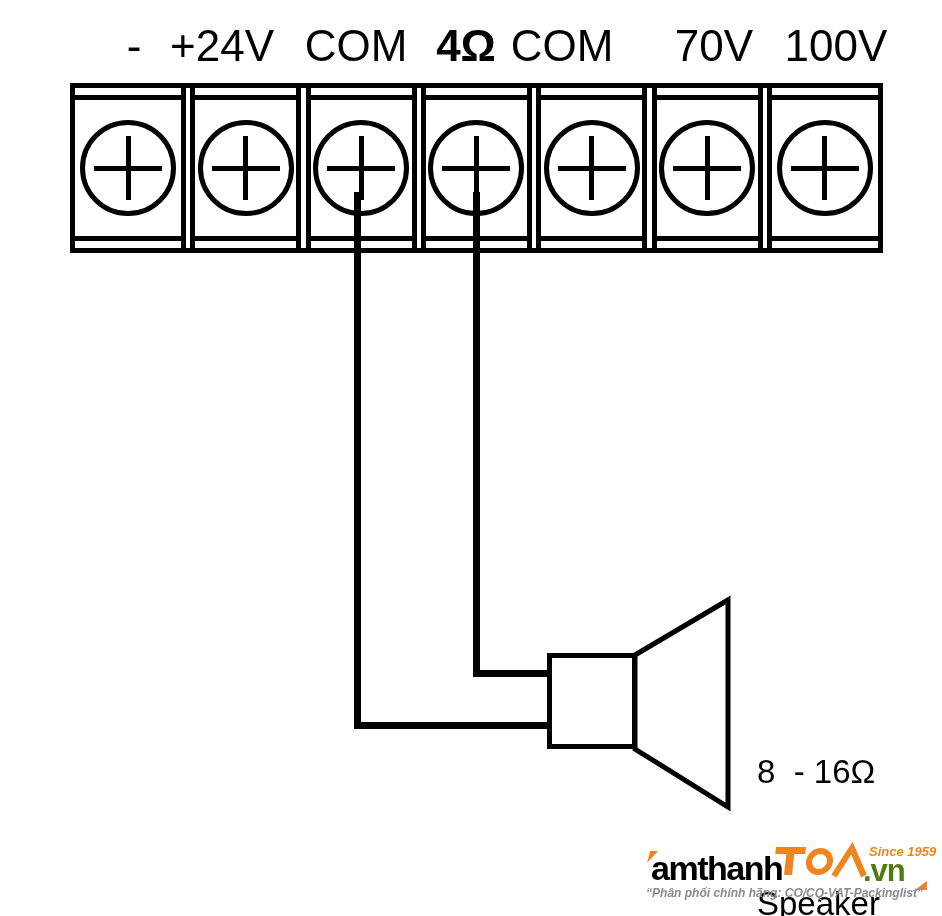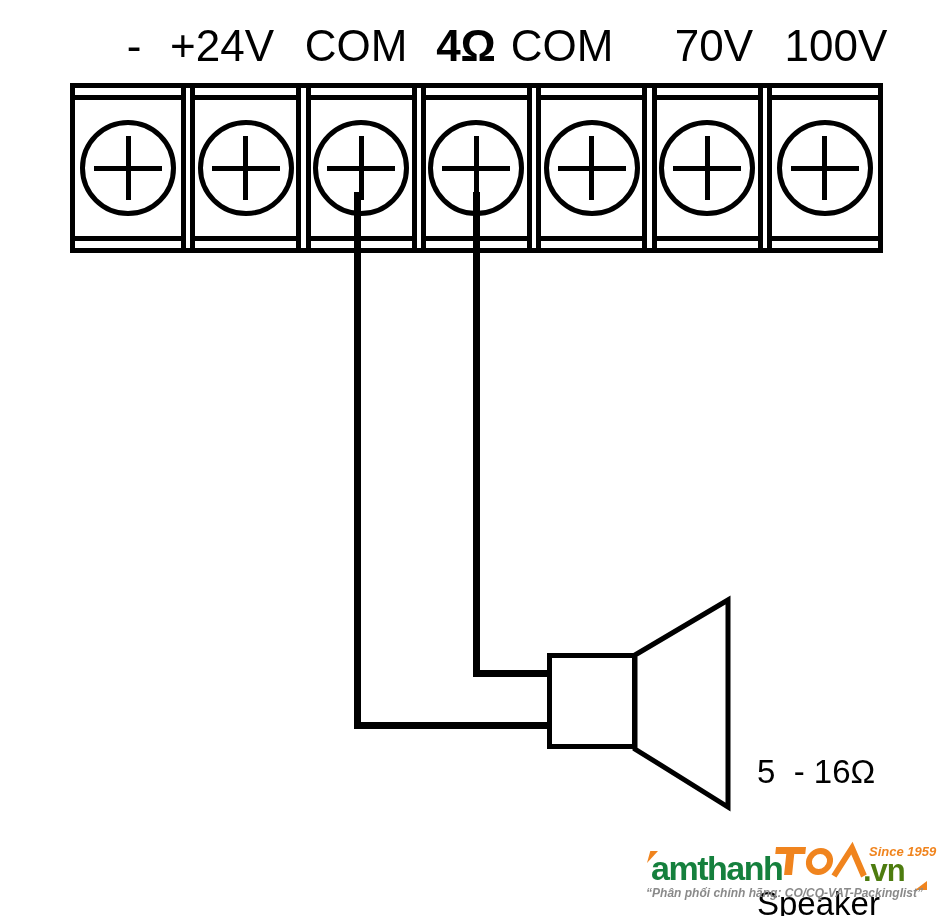--- a/index.html
+++ b/index.html
@@ -47,21 +47,21 @@
   .spk-box { position:absolute; left:547px; top:653px; width:90px; height:96px;
              border:5px solid var(--ink); background:#fff; }
   .spk-label { position:absolute; left:757px; top:662px; font-size:33px; line-height:44px;
                color:var(--ink); white-space:pre; }
 
   
   .logo { position:absolute; left:645px; top:842px; width:285px; height:62px; }
   .logo .wedge-left { position:absolute; left:2px; top:9px; width:11px; height:12px;
         background:var(--orange); clip-path:polygon(30% 0, 100% 0, 0 100%); }
   .logo .brand-prefix { position:absolute; left:6px; top:12px; font-size:34px; line-height:28px;
-        font-weight:800; letter-spacing:-1.5px; color:#15803d; }
+        font-weight:800; letter-spacing:-1.5px; color:#000000; }
   .logo .toa-svg { position:absolute; left:128px; top:5px; width:93px; height:29px; overflow:visible; }
   .logo .brand-suffix { position:absolute; left:218px; top:16px; font-size:31px; line-height:26px;
         font-weight:800; letter-spacing:-1px; color:#4d7c0f; }
   .logo .since { position:absolute; left:224px; top:3px; font-size:13px; line-height:13px;
         font-style:italic; font-weight:700; color:var(--orange); white-space:nowrap; }
   .logo .wedge-right { position:absolute; left:270px; top:39px; width:12px; height:9px;
         background:var(--orange); clip-path:polygon(100% 0, 100% 100%, 0 100%); }
   .logo .tagline { position:absolute; left:0; top:44px; width:278px; text-align:right;
         font-size:12px; line-height:14px; font-style:italic; font-weight:600; color:var(--gray);
         white-space:nowrap; }
@@ -140,21 +140,21 @@
   <div class="wire wire-com-h"></div>
   <div class="wire wire-4ohm-v"></div>
   <div class="wire wire-4ohm-h"></div>
 
   <svg class="spk-horn" viewBox="0 0 104 216">
     <polygon class="horn-shape" points="5,59 98,4 98,211 5,153"></polygon>
   </svg>
   <div class="spk-box"></div>
 
   <div class="spk-label">
-    <div>5  - 16Ω</div>
+    <div>8  - 16Ω</div>
     <div>Speaker</div>
   </div>
 
   <div class="logo">
     <div class="wedge-left"></div>
     <span class="brand-prefix">amthanh</span>
     <svg class="toa-svg" role="img" viewBox="0 0 93 29" aria-label="TOA">
       <g transform="skewX(-6) translate(3,0)">
         <polygon class="toa-solid" points="0,0 30,0 30,7 19,7 19,28 11,28 11,7 0,7"></polygon>
         <circle class="toa-shape" cx="45" cy="14.5" r="10.5"></circle>

